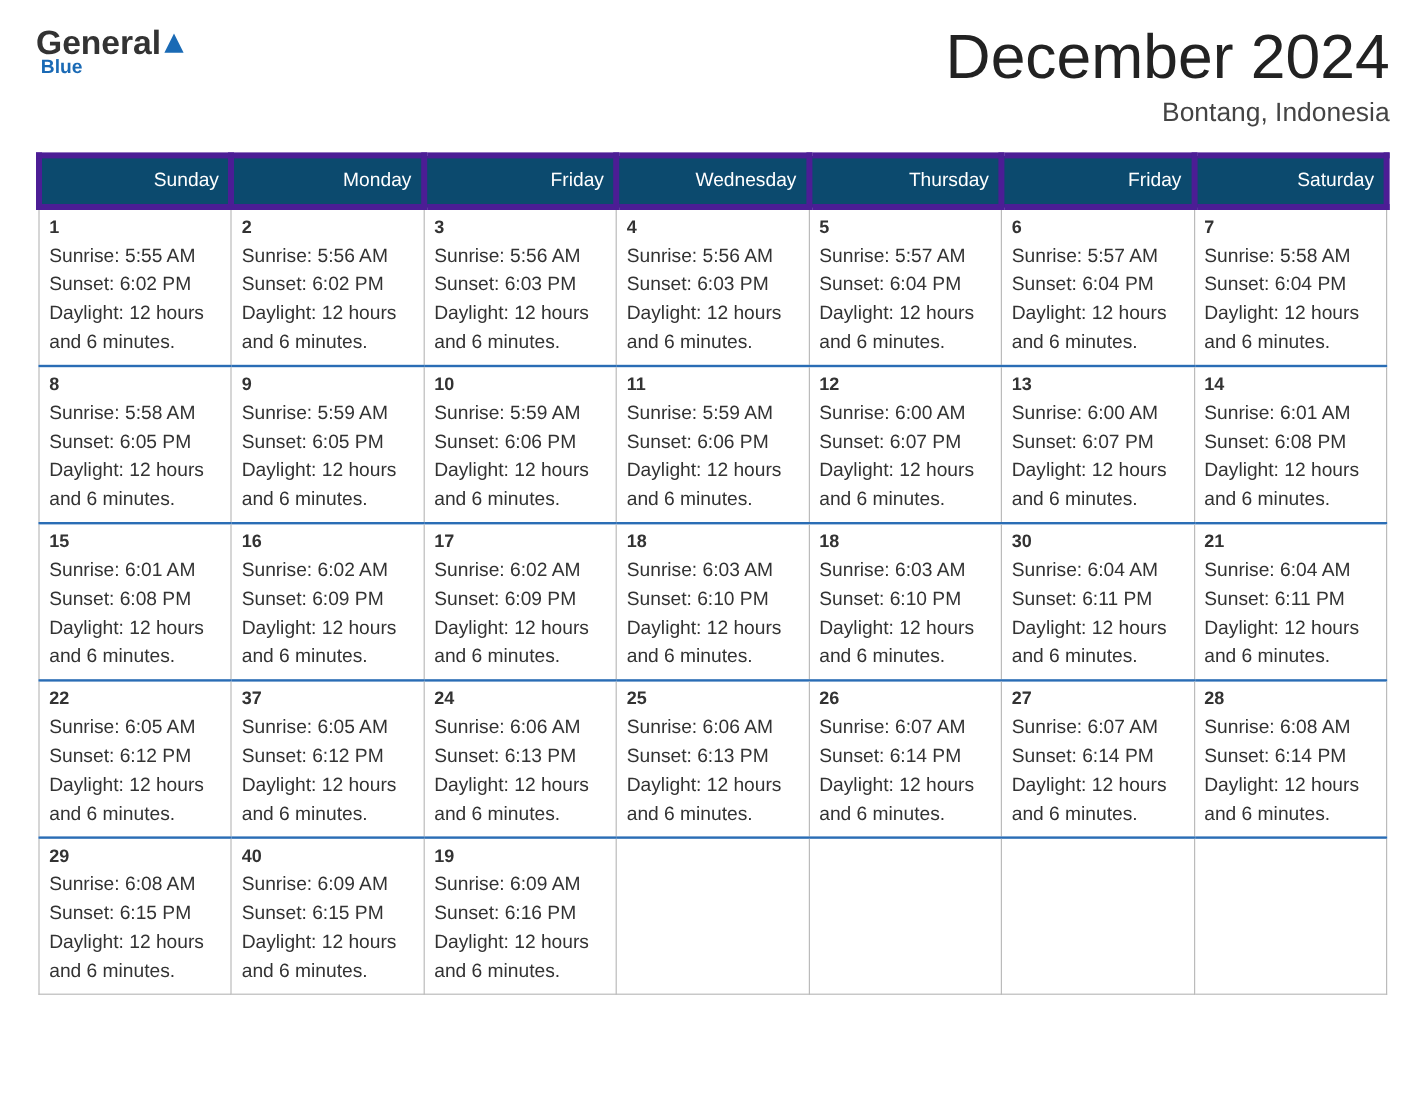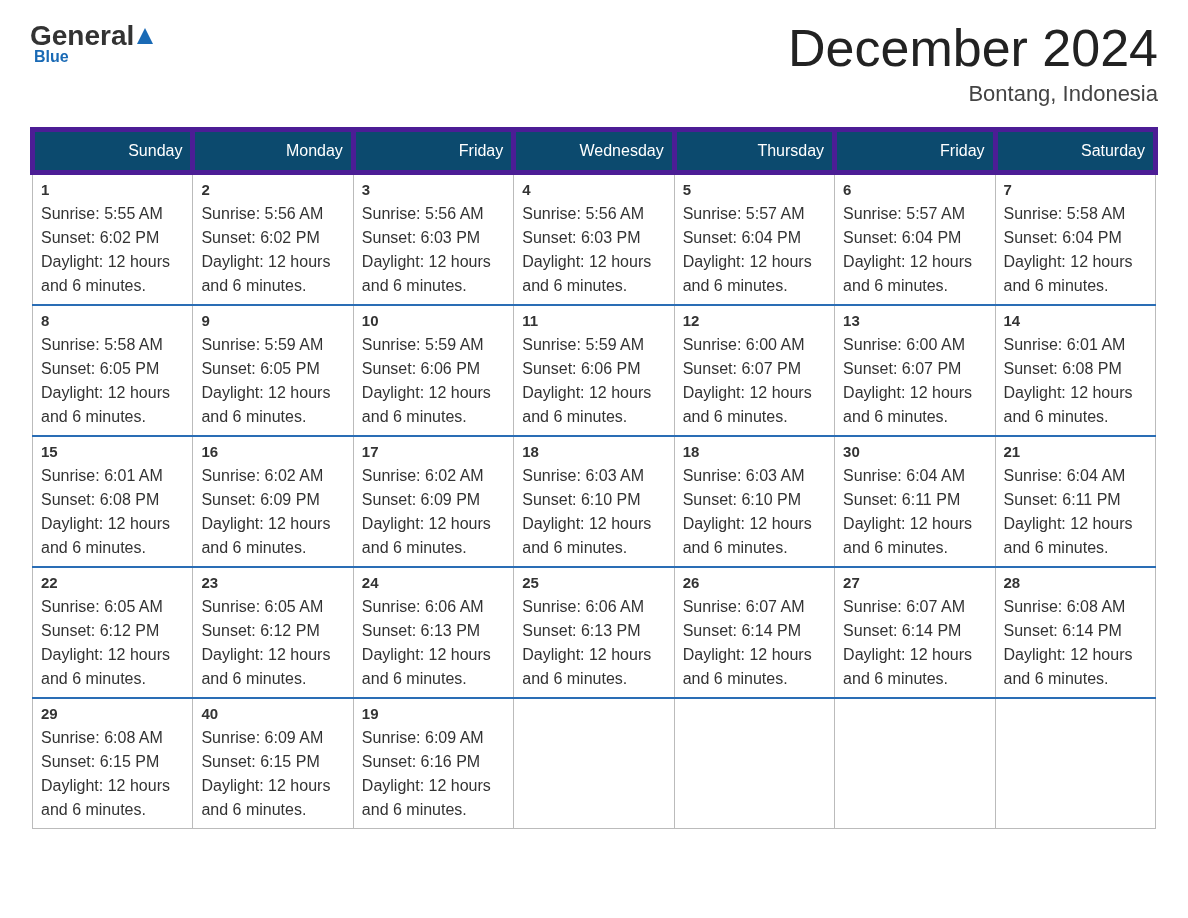--- a/index.html
+++ b/index.html
@@ -217,21 +217,21 @@
           <span class="day-num">21</span>
           <div class="day-info">Sunrise: 6:04 AM<br>Sunset: 6:11 PM<br>Daylight: 12 hours and 6 minutes.</div>
         </td>
       </tr>
       <tr class="row-separator">
         <td>
           <span class="day-num">22</span>
           <div class="day-info">Sunrise: 6:05 AM<br>Sunset: 6:12 PM<br>Daylight: 12 hours and 6 minutes.</div>
         </td>
         <td>
-          <span class="day-num">23</span>
+          <span class="day-num">37</span>
           <div class="day-info">Sunrise: 6:05 AM<br>Sunset: 6:12 PM<br>Daylight: 12 hours and 6 minutes.</div>
         </td>
         <td>
           <span class="day-num">24</span>
           <div class="day-info">Sunrise: 6:06 AM<br>Sunset: 6:13 PM<br>Daylight: 12 hours and 6 minutes.</div>
         </td>
         <td>
           <span class="day-num">25</span>
           <div class="day-info">Sunrise: 6:06 AM<br>Sunset: 6:13 PM<br>Daylight: 12 hours and 6 minutes.</div>
         </td>

